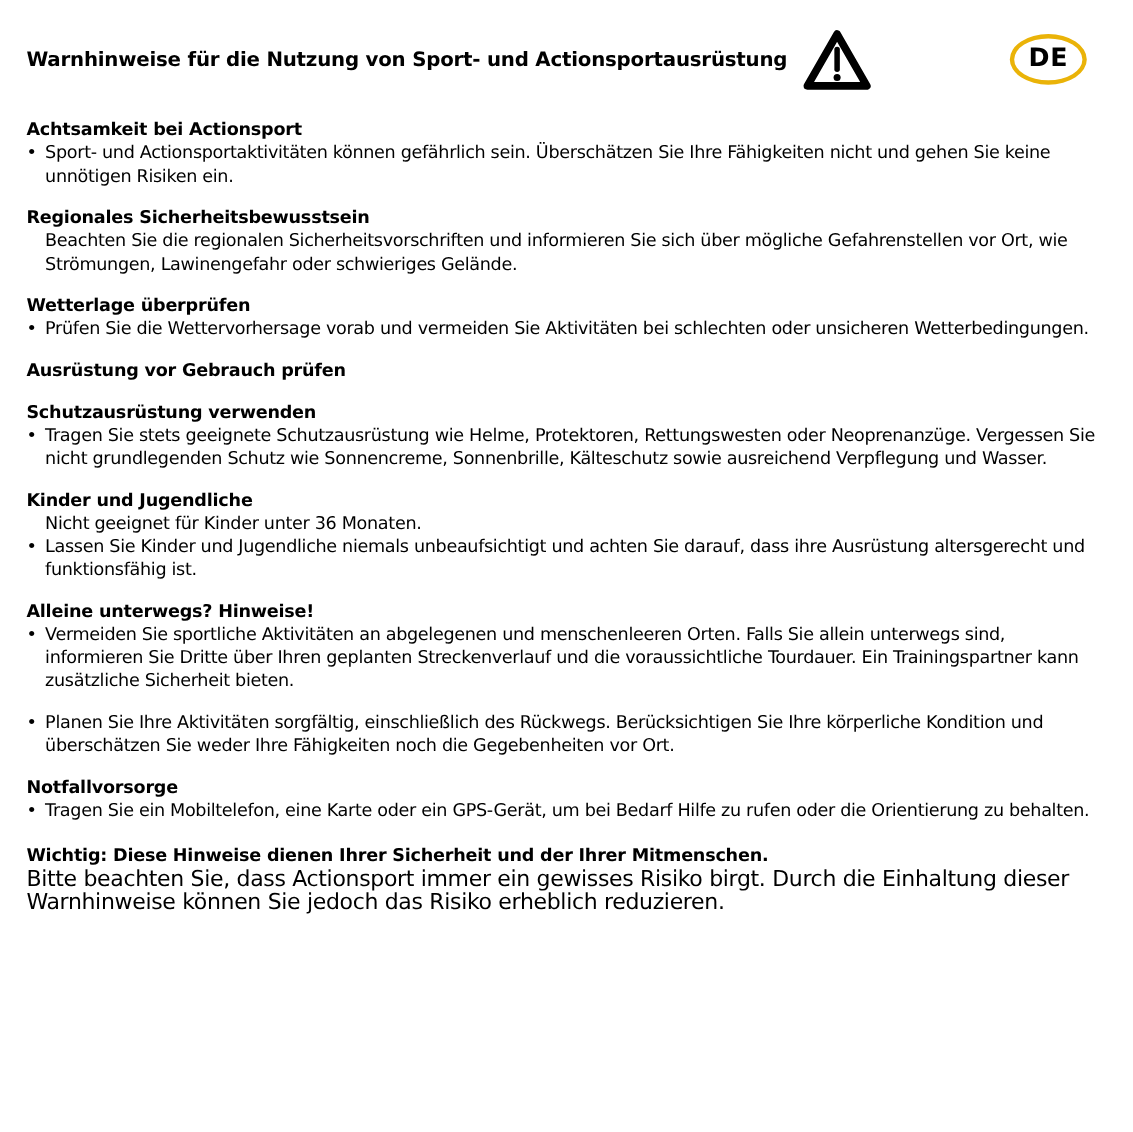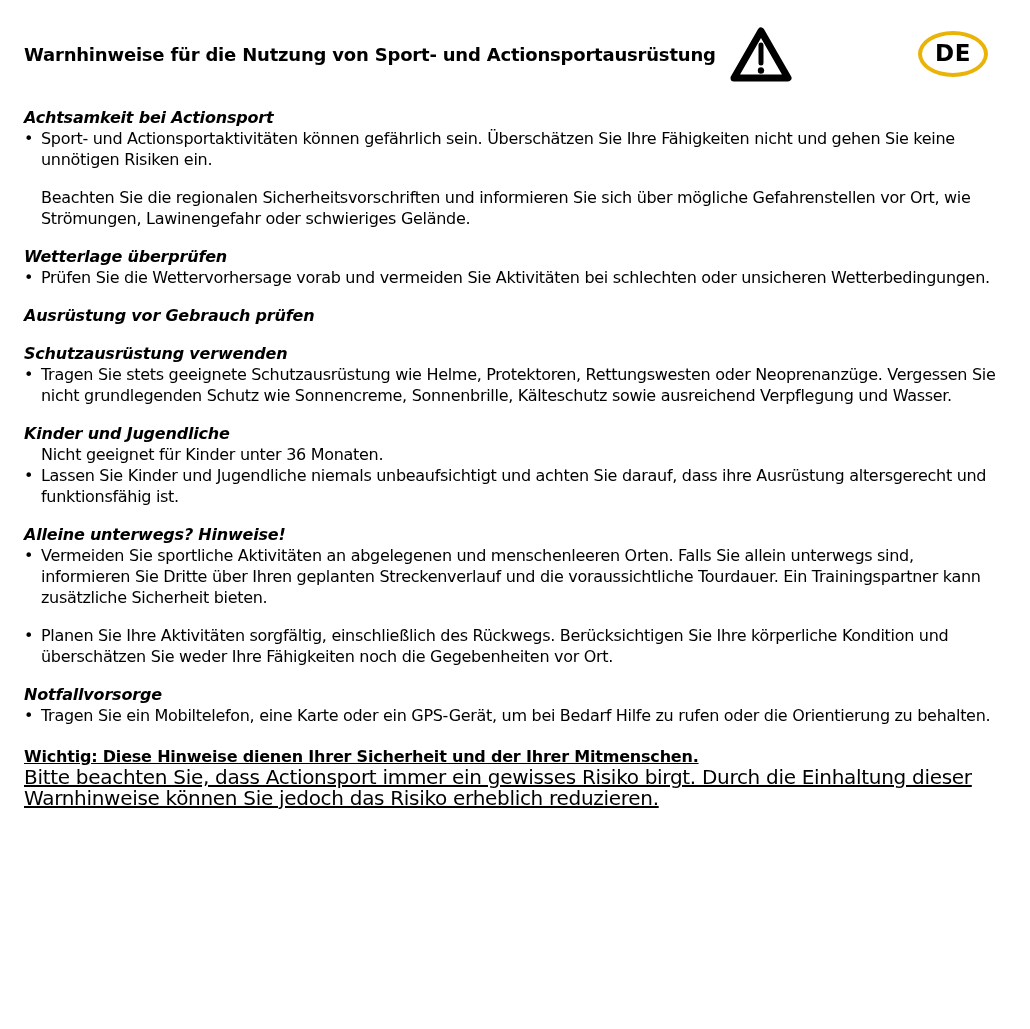--- a/index.html
+++ b/index.html
@@ -58,37 +58,36 @@
     transform: translateY(-1px);
   }
   
   .section { margin: 0 0 17px 0; }
   .section-heading {
     margin: 0;
     font-size: 16px;
     font-weight: bold;
     line-height: 21px;
     letter-spacing: -0.2px;
-    font-style: italic;
   }
   .item {
     display: flex;
     align-items: flex-start;
     font-size: 16px;
     line-height: 21px;
     letter-spacing: -0.3px;
   }
   .bullet {
     flex: none;
     width: 17px;
     text-align: left;
   }
   .item-text { flex: 1; }
   
-  .doc-footer { margin-top: 20px; text-decoration: underline; }
+  .doc-footer { margin-top: 20px; }
   .footer-heading {
     margin: 0;
     font-size: 16px;
     font-weight: bold;
     line-height: 21px;
     letter-spacing: -0.2px;
   }
   .footer-text {
     margin: 0;
     font-size: 20px;
@@ -118,20 +117,21 @@
   <section class="section">
     <h2 class="section-heading">Achtsamkeit bei Actionsport</h2>
 
   <div class="item">
     <span class="bullet">•</span>
     <span class="item-text">Sport- und Actionsportaktivitäten können gefährlich sein. Überschätzen Sie Ihre Fähigkeiten nicht und gehen Sie keine unnötigen Risiken ein.</span>
   </div>
 </section>
 
   <section class="section">
+    <h2 class="section-heading">Regionales Sicherheitsbewusstsein</h2>
 
   <div class="item">
     <span class="bullet"></span>
     <span class="item-text">Beachten Sie die regionalen Sicherheitsvorschriften und informieren Sie sich über mögliche Gefahrenstellen vor Ort, wie Strömungen, Lawinengefahr oder schwieriges Gelände.</span>
   </div>
 </section>
 
   <section class="section">
     <h2 class="section-heading">Wetterlage überprüfen</h2>
 

